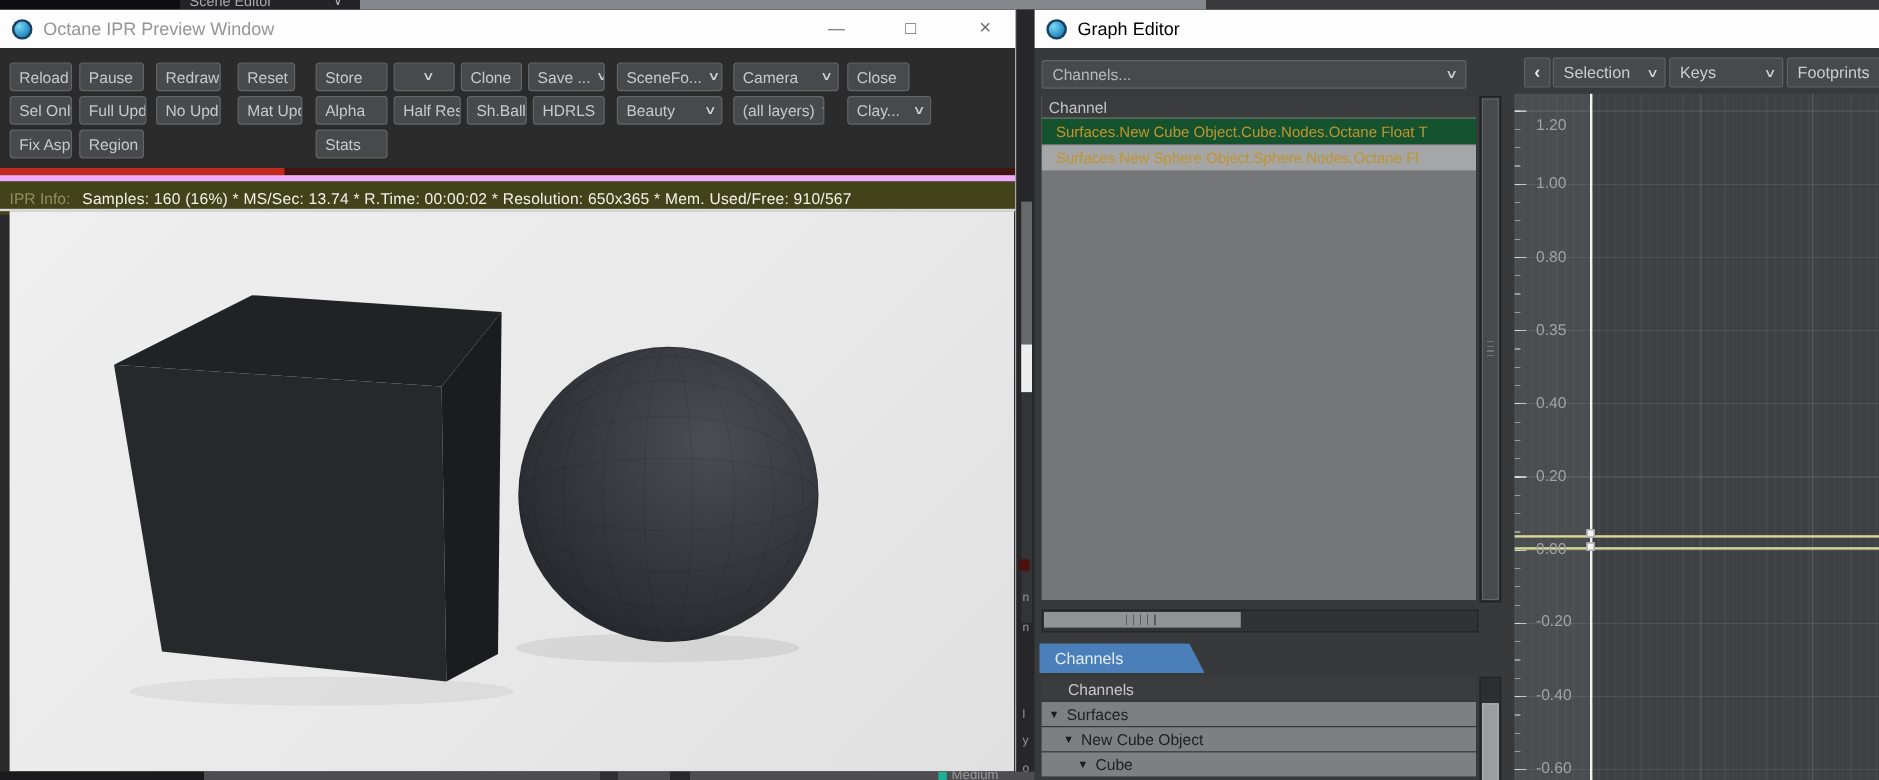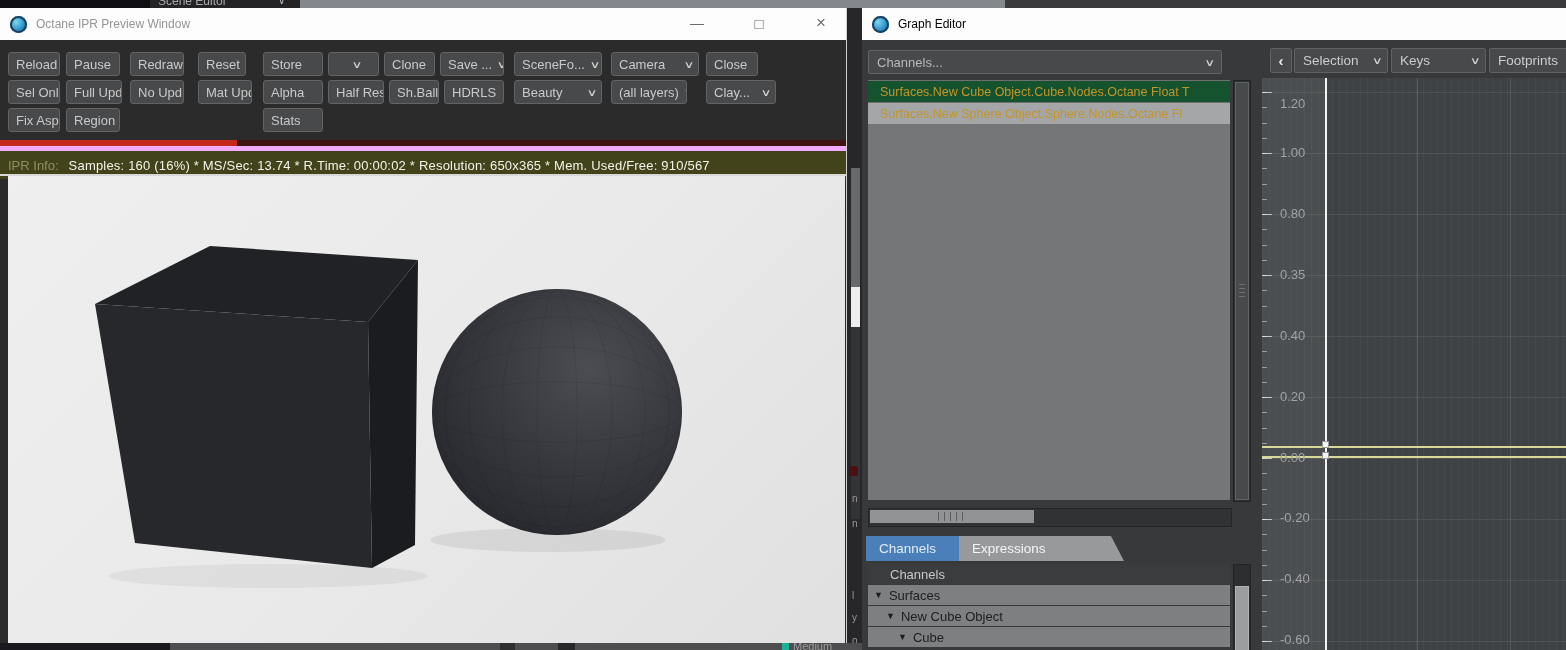--- a/index.html
+++ b/index.html
@@ -11,21 +11,21 @@
   #top-strip{left:0;top:0;width:1566px;height:8px;overflow:hidden;
     background:linear-gradient(to right,#0f0f13 0 150px,#242426 150px 300px,#84878b 300px 1005px,#3a3a3c 1005px 100%);}
   #scene-editor-frag{position:absolute;left:158px;top:-6px;color:#a9a9a9;font-size:12px;white-space:nowrap;}
   #scene-editor-chev{position:absolute;left:278px;top:-5px;color:#bbb;font-size:10px;}
 
   
   #ipr-window{left:0;top:8px;width:847px;height:635px;background:#2b2b2b;border-right:1px solid #cfcfcf;overflow:hidden;}
   .titlebar{position:absolute;left:0;top:0;right:0;height:32px;background:#fdfdfd;display:flex;align-items:center;}
   .octane-logo{width:17px;height:17px;border-radius:50%;margin:0 9px 0 10px;
     background:radial-gradient(circle at 35% 35%, #7bd8f2, #2a8ec4 55%, #0f5a86);box-shadow:inset 0 0 0 2px #1b3f5e;}
-  .win-title{font-size:12px;}
+  .win-title{font-size:15px;}
   #ipr-window .win-title{color:#959595;}
   .winctl{position:absolute;top:0;width:28px;height:30px;display:flex;align-items:center;justify-content:center;
           color:#6d6d6d;font-size:14px;cursor:default;}
   .tbtn{position:absolute;height:24px;background:#47494b;border:1px solid #626466;border-radius:3px;
         color:#c9c9c9;font-size:13px;display:flex;align-items:center;padding:0 7px;overflow:hidden;white-space:nowrap;box-sizing:border-box;}
   .tbtn .chev{margin-left:auto;font-size:10px;color:#d2d2d2;transform:scaleX(1.5);padding-left:5px;}
   .tbtn.chev-only{justify-content:center;}
   .tbtn.chev-only .chev{margin-left:0;}
   #progress{position:absolute;left:0;top:132px;width:100%;height:6px;background:#3f1411;}
   #progress-fill{height:100%;background:#c4271b;}
@@ -267,37 +267,37 @@
       <div class="octane-logo"></div>
       <span class="win-title">Graph Editor</span>
     </div>
 
     <div id="ge-dropdown">
       <span>Channels...</span>
       <span class="chev">∨</span>
     </div>
 
     <div id="channel-list">
+      <div id="channel-header">Channel</div>
       <div class="chrow sel1">Surfaces.New Cube Object.Cube.Nodes.Octane Float T</div>
       <div class="chrow sel2">Surfaces.New Sphere Object.Sphere.Nodes.Octane Fl</div>
     </div>
     <div class="vscroll" style="left:371px;top:72px;height:420px">
       <div class="vthumb" style="top:1px;bottom:1px">
           <div class="grip-h"></div>
         </div>
     </div>
 
     <div id="hscroll">
       <div id="hthumb">
           <div class="grip-v"></div>
         </div>
     </div>
 
     <div id="tab-channels" class="tab">Channels</div>
-    <div id="tab-expressions" class="tab">Expressions</div>
 
     <div id="tree-header">Channels</div>
     <div class="trow" style="top:577px;padding-left:6px">
       <span class="tchev">▼</span>
       <span>Surfaces</span>
     </div>
     <div class="trow" style="top:598px;padding-left:18px">
       <span class="tchev">▼</span>
       <span>New Cube Object</span>
     </div>

